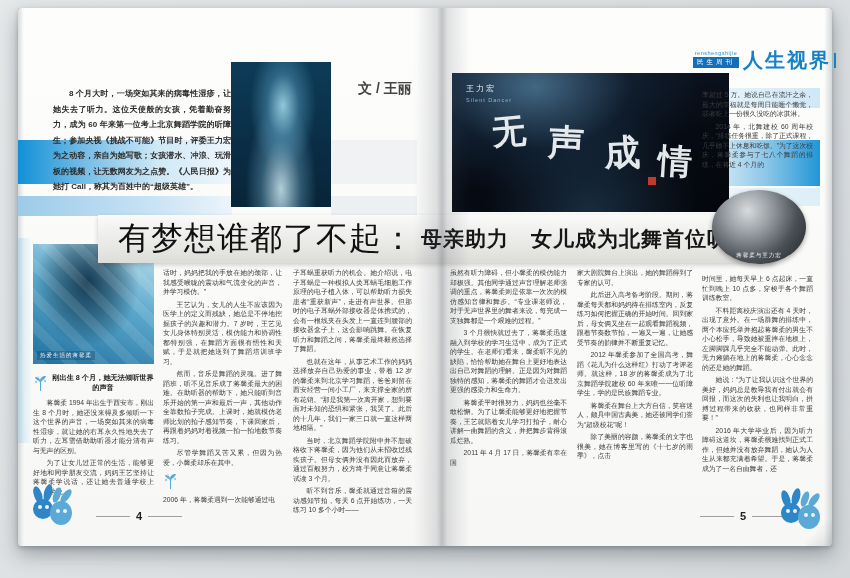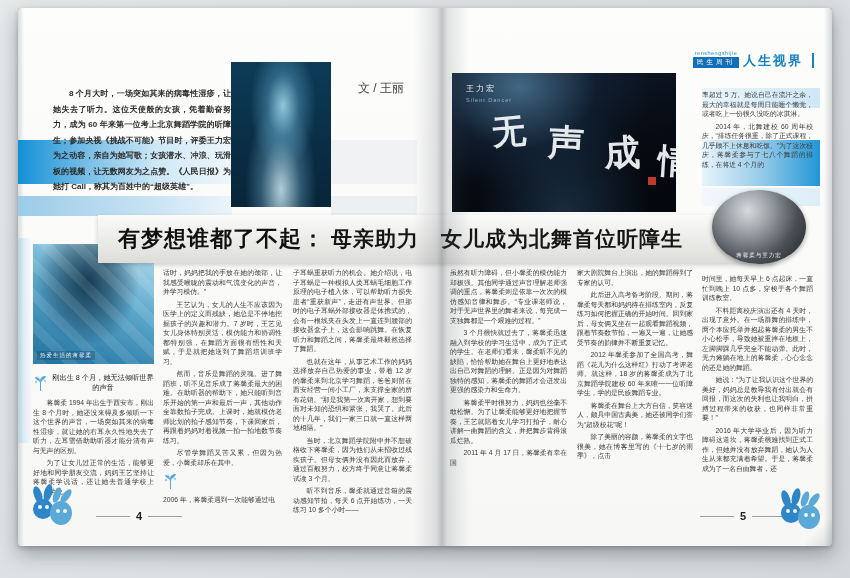--- a/index.html
+++ b/index.html
@@ -16,46 +16,46 @@
           background:linear-gradient(270deg,rgba(120,130,140,.30),rgba(255,255,255,0));}
   .gutter{position:absolute;left:414px;top:8px;width:56px;height:538px;z-index:6;pointer-events:none;
           background:linear-gradient(90deg,rgba(70,80,90,0) 0%,rgba(70,80,90,.16) 40%,rgba(50,60,70,.30) 50%,rgba(70,80,90,.16) 60%,rgba(70,80,90,0) 100%);}
   .stripe{position:absolute;z-index:1;}
   .photo{position:absolute;overflow:hidden;}
   .bodytxt{position:absolute;z-index:3;font-size:6.8px;line-height:9.5px;color:#3b3b3b;
            text-align:justify;overflow:hidden;}
   .bodytxt p{margin:0 0 3px;text-indent:2em;}
   .bodytxt p.fl{text-indent:0;}
   .subhead{display:flex;align-items:center;gap:4px;margin:5px 0 5px;}
-  .subhead .sh-txt{font-weight:normal;font-size:7.2px;line-height:10px;color:#1c1c1c;text-align:center;flex:1;text-indent:0;}
+  .subhead .sh-txt{font-weight:bold;font-size:7.2px;line-height:10px;color:#1c1c1c;text-align:center;flex:1;text-indent:0;}
   .intro{position:absolute;left:53px;top:86px;width:178px;z-index:3;
          font-size:8px;line-height:15.5px;font-weight:bold;color:#2b2b2b;text-align:justify;}
   .intro p{margin:0;text-indent:2em;}
-  .byline{position:absolute;left:358px;top:80px;z-index:3;font-size:12px;font-weight:normal;color:#444;}
+  .byline{position:absolute;left:358px;top:80px;z-index:3;font-size:14px;font-weight:bold;color:#444;}
   .banner{position:absolute;left:98px;top:215px;width:676px;height:48px;z-index:3;
           background:linear-gradient(180deg,#fafaf9 0%,#e6e6e3 70%,#dcdcd9 100%);
           box-shadow:0 2px 5px rgba(0,0,0,.18);
           display:flex;align-items:center;padding-left:20px;box-sizing:border-box;}
-  .hl1{font-family:"DejaVu Serif",serif;font-weight:bold;font-size:22px;color:#111;letter-spacing:1px;}
+  .hl1{font-family:"DejaVu Serif",serif;font-weight:normal;font-size:32px;color:#111;letter-spacing:1px;}
   .hl2{font-family:"DejaVu Serif",serif;font-weight:bold;font-size:21px;color:#161616;letter-spacing:1px;margin-left:6px;}
   .hdr{position:absolute;left:693px;top:50px;z-index:3;display:flex;align-items:flex-end;gap:4px;}
   .hdr .pyx{display:flex;flex-direction:column;align-items:center;}
   .hdr .pinyin{font-size:5.5px;color:#2a8fd0;letter-spacing:.5px;margin-bottom:1px;}
   .hdr .magbox{background:#1370b8;color:#fff;font-size:6.5px;letter-spacing:3px;padding:1px 4px;}
-  .hdr .section{font-size:13px;font-weight:bold;color:#1581c6;letter-spacing:2px;border-right:2px solid #1581c6;padding-right:9px;line-height:15px;}
+  .hdr .section{font-size:20px;font-weight:bold;color:#1581c6;letter-spacing:2px;border-right:2px solid #1581c6;padding-right:3px;line-height:15px;}
   .pgfoot{position:absolute;z-index:3;display:flex;align-items:center;gap:6px;font-weight:bold;font-size:11px;color:#222;}
   .pgfoot .rule{height:1px;width:34px;background:#9aa0a3;}
   .mascot{position:absolute;z-index:3;}
   .cap-overlay{position:absolute;left:4px;bottom:4px;z-index:2;color:#eaf6fb;font-size:5.5px;letter-spacing:1px;
                background:rgba(20,70,100,.35);padding:1px 3px;}
   .pairphoto{position:absolute;left:712px;top:190px;width:94px;height:74px;z-index:7;border-radius:50%;
              background:radial-gradient(circle at 38% 28%,#d8dbdd 0%,#9aa0a5 28%,#4a5055 62%,#1e2226 100%);
              box-shadow:0 2px 5px rgba(0,0,0,.35);overflow:hidden;}
   .pairphoto .pcap{position:absolute;left:0;right:0;bottom:5px;text-align:center;color:#f2f5f6;font-size:5.5px;letter-spacing:1px;}
-  .stagephoto{left:452px;top:73px;width:224px;height:139px;z-index:2;
+  .stagephoto{left:452px;top:73px;width:277px;height:139px;z-index:2;
               background:radial-gradient(ellipse at 30% 10%,rgba(110,170,210,.55) 0%,rgba(30,60,90,.25) 35%,rgba(0,0,0,0) 60%),
                          radial-gradient(ellipse at 50% 100%,rgba(60,110,150,.35) 0%,rgba(0,0,0,0) 55%),
                          linear-gradient(165deg,#101c2c 0%,#060a12 60%,#04070c 100%);}
   .calli{position:absolute;color:#f4f8fa;font-family:"DejaVu Serif",serif;font-weight:bold;opacity:.93;}
   .stagelbl{position:absolute;left:14px;top:10px;color:#e8f1f6;font-size:8px;letter-spacing:2px;}
   .stagelbl2{position:absolute;left:14px;top:24px;color:#8fb3c9;font-size:5.5px;letter-spacing:1px;}
   .seal{position:absolute;left:196px;top:104px;width:8px;height:8px;background:#c0392b;}
   .prayphoto{left:231px;top:62px;width:100px;height:145px;z-index:2;
              background:radial-gradient(ellipse at 52% 30%,rgba(160,215,235,.9) 0%,rgba(90,160,195,.45) 22%,rgba(0,0,0,0) 45%),
                         radial-gradient(ellipse at 50% 88%,rgba(205,235,245,.85) 0%,rgba(120,180,210,.35) 28%,rgba(0,0,0,0) 50%),

